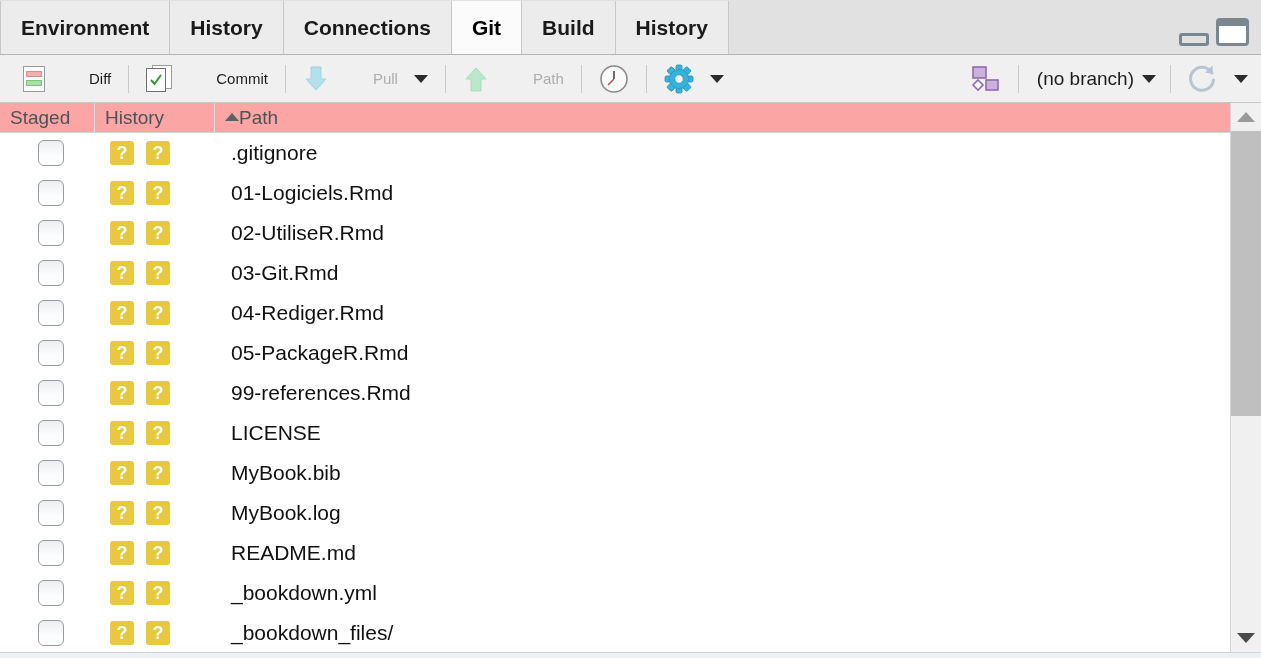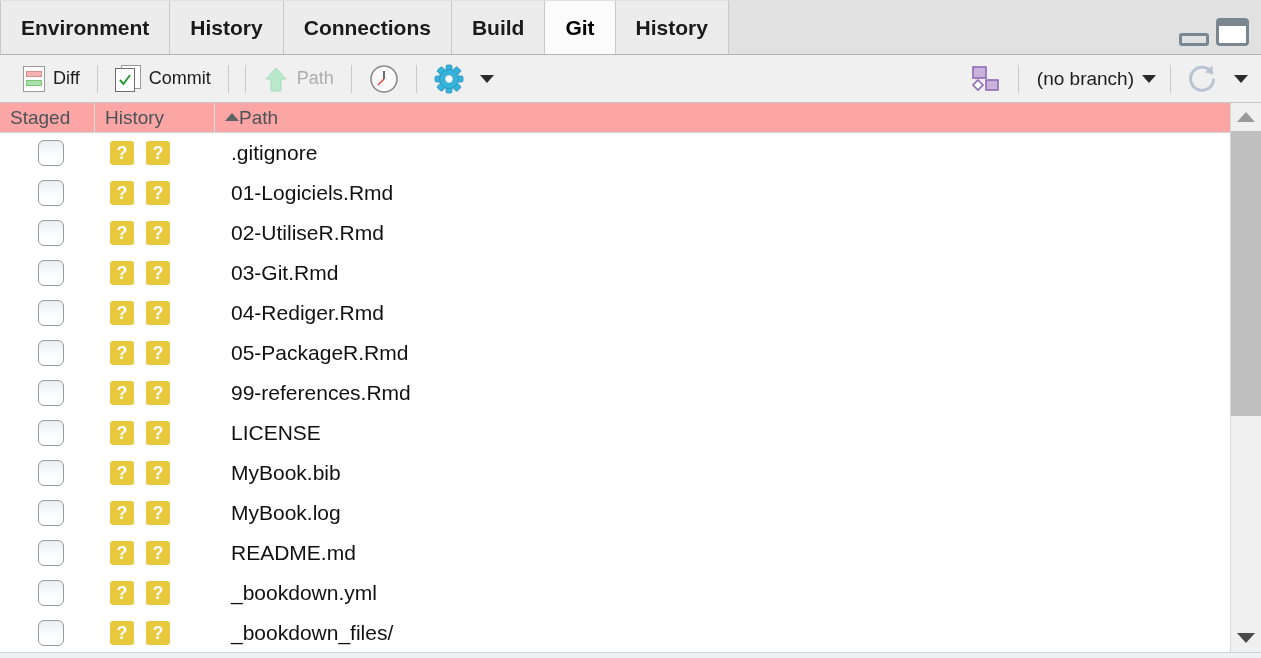--- a/index.html
+++ b/index.html
@@ -96,23 +96,24 @@
     display: flex;
     align-items: center;
     gap: 8px;
     padding: 3px 9px;
     height: 34px;
     box-sizing: border-box;
     cursor: default;
     border-radius: 3px;
   }
   .tbtn .lbl {
-    font-size: 18px;
+    font-size: 15px;
     color: #1d1d1d;
     white-space: nowrap;
+    margin-left: 36px;
   }
   .tbtn.disabled .lbl { color: #adadad; }
   .sep {
     width: 1px;
     height: 28px;
     background: #c9c9c9;
     margin: 0 8px;
     flex: none;
   }
   .caret {
@@ -327,22 +328,22 @@
 </head>
 <body>
 
 <div class="app">
 
   <div class="tabbar">
     <div class="tabs">
       <div class="tab">Environment</div>
       <div class="tab">History</div>
       <div class="tab">Connections</div>
+      <div class="tab active">Git</div>
       <div class="tab">Build</div>
-      <div class="tab active">Git</div>
       <div class="tab">History</div>
     </div>
     <div class="win-controls">
       <div class="ico-min"></div>
       <div class="ico-max"></div>
     </div>
   </div>
 
   <div class="toolbar">
     <div class="tb-left">
@@ -364,20 +365,27 @@
             <svg width="14" height="14" viewBox="0 0 14 14">
               <path d="M2 7 L5.5 11 L12 2" stroke="#2d9b34" stroke-width="2" fill="none"></path>
             </svg>
           </span>
         </span>
         <span class="lbl">Commit</span>
       </div>
 
       <div class="sep"></div>
 
+      <div class="tbtn disabled">
+        <svg class="ico-arrow" viewBox="0 0 26 28">
+          <path d="M8 2 L18 2 L18 14 L23 14 L13 25 L3 14 L8 14 Z" fill="#b3e0ea" stroke="#9fd4e0" stroke-width="1"></path>
+        </svg>
+        <span class="lbl">Pull</span>
+        <span class="caret"></span>
+      </div>
 
       <div class="sep"></div>
 
       <div class="tbtn disabled">
         <svg class="ico-arrow" viewBox="0 0 26 28">
           <path d="M13 3 L23 14 L18 14 L18 26 L8 26 L8 14 L3 14 Z" fill="#b9e8cb" stroke="#a6ddba" stroke-width="1"></path>
         </svg>
         <span class="lbl">Path</span>
       </div>
 

